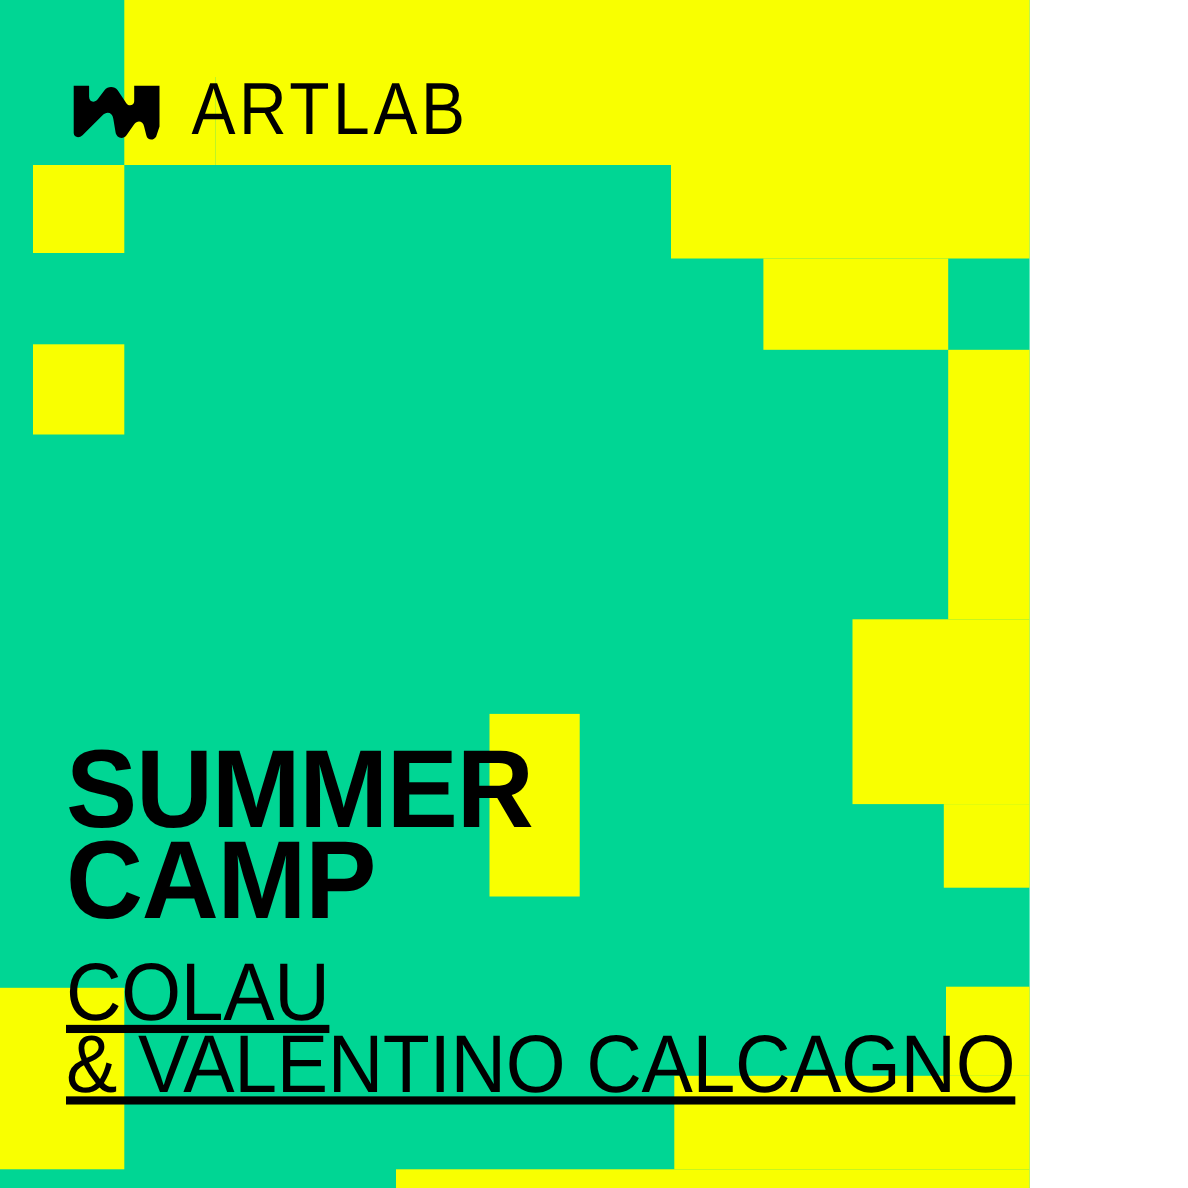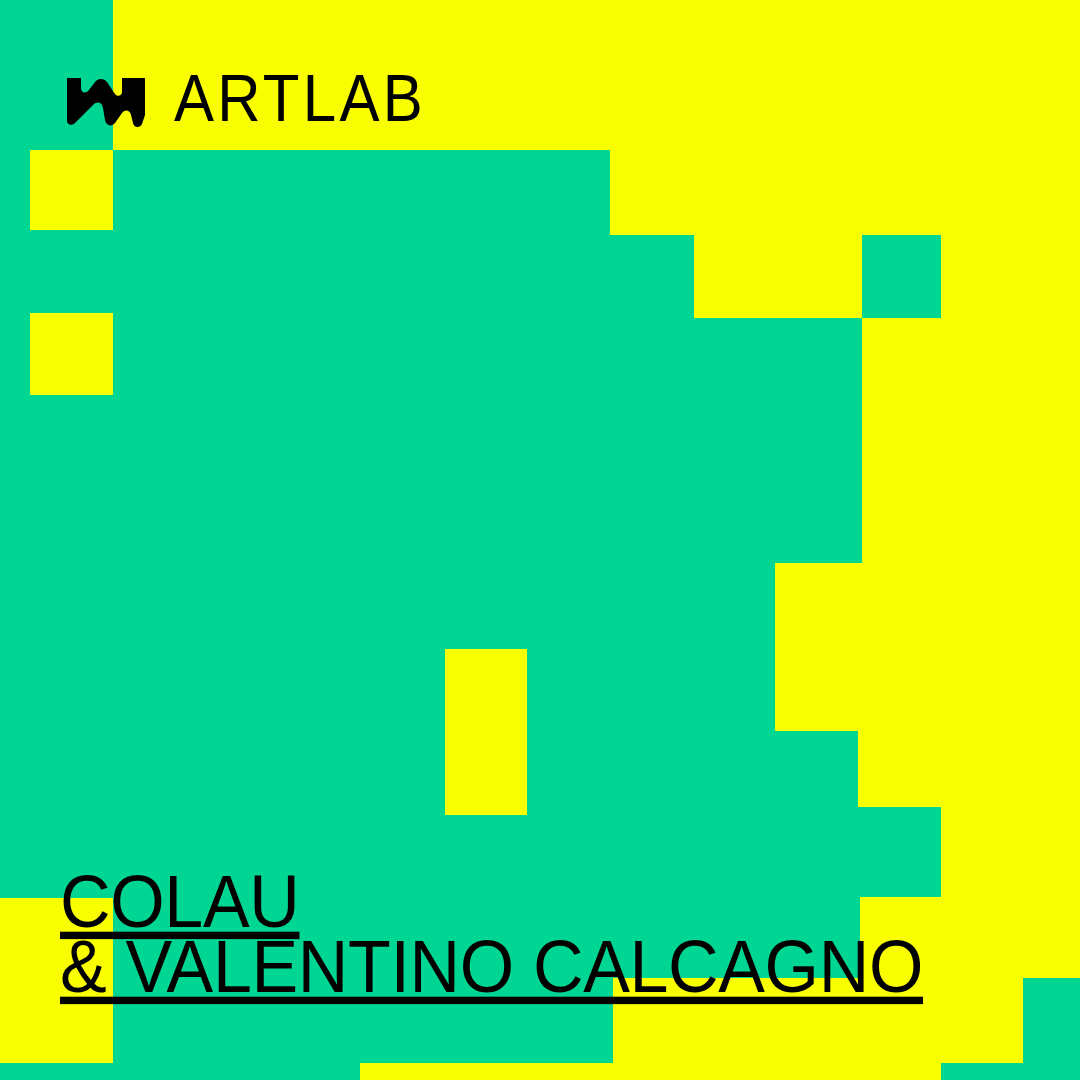--- a/index.html
+++ b/index.html
@@ -1,18 +1,18 @@
 <!DOCTYPE html>
 <html><head>
 <meta charset="utf-8">
 <style>
   html,body{margin:0;padding:0;background:#ffffff;}
   #poster{
     position:relative;
-    width:1080px;height:1080px;
+    width:936px;height:1080px;
     overflow:hidden;
     background:#00D694;
     font-family:"Liberation Sans", sans-serif;
   }
   .blk{position:absolute;}
 
   
   #logo-lockup{
     position:absolute; left:60px; top:68px;
     display:flex; align-items:center; gap:22px;
@@ -87,19 +87,23 @@
     </div>
 
   <div id="logo-lockup">
     <svg id="logo-mark" viewBox="0 0 92 62" aria-hidden="true">
       <path d="M7 10 L7 53 C7 57 12 58 15 55 L33 37 C37 33 42 34 43 40 L45 52 C46 58 52 59 55 55 L62 45 C65 41 70 42 71 47 L73 55 C74 60 80 60 82 56 L85 47 L85 10 L62 10 L62 24 C62 28 57 29 55 26 L47 14 C44 10 38 10 35 14 L29 22 C26 26 21 25 21 20 L21 10 Z" fill="#000000"></path>
     </svg>
     <div id="logo-word">ARTLAB</div>
   </div>
 
   <div id="headline-block">
+    <div id="title">
+      <div class="title-line">SUMMER</div>
+      <div class="title-line">CAMP</div>
+    </div>
     <div id="artists">
       <div class="artist-line">COLAU</div>
       <div class="artist-line">&amp; VALENTINO CALCAGNO</div>
     </div>
   </div>
 
 </div>
 
 </body></html>

